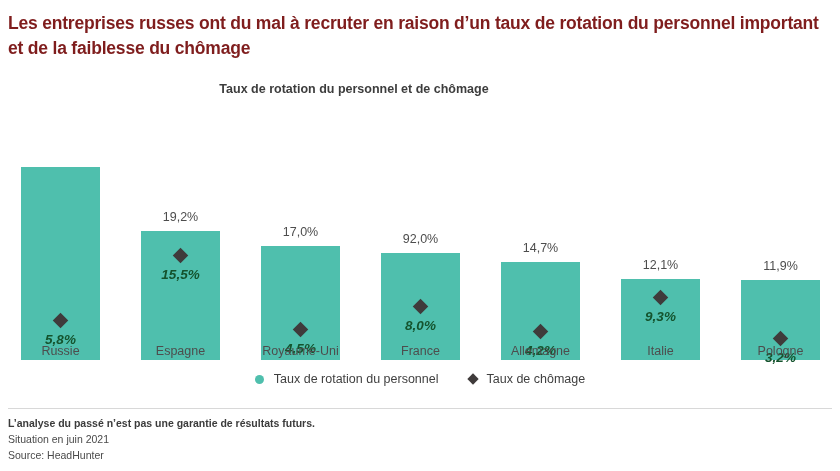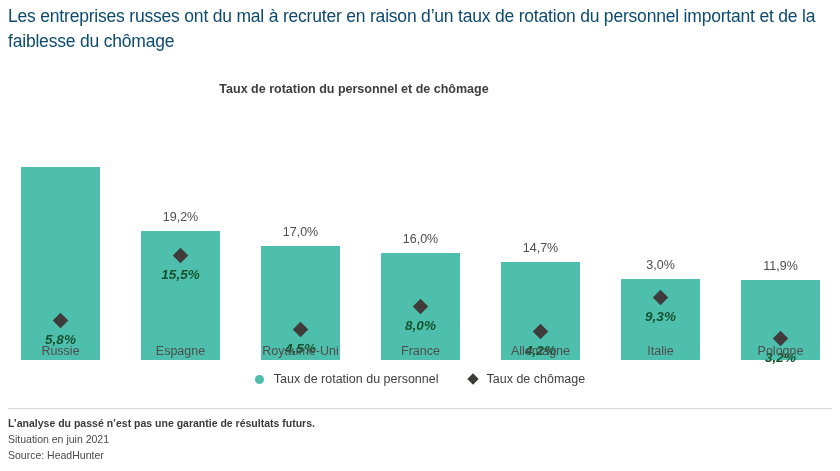--- a/index.html
+++ b/index.html
@@ -13,27 +13,27 @@
     position: relative;
     font-family: "Liberation Sans", sans-serif;
     color: #3f3f3f;
     overflow: hidden;
   }
 
   
   .title {
     position: absolute;
     left: 8px;
-    top: 4px;
+    top: 11px;
     width: 824px;
     font-size: 17.5px;
-    font-weight: normal;
+    font-weight: bold;
     line-height: 25px;
     letter-spacing: -0.2px;
-    color: #0c4a6e;
+    color: #7f1d1d;
   }
 
   
   .subtitle {
     position: absolute;
     left: 0;
     top: 82px;
     width: 708px;
     text-align: center;
     font-size: 12.5px;
@@ -194,37 +194,37 @@
 
   <div class="bar-group" style="left:261px;">
     <div class="bar-top-label" style="bottom:121px;">17,0%</div>
     <div class="bar" style="height:114px;"></div>
     <div class="marker" style="bottom:25px;"></div>
     <div class="marker-label" style="bottom:4px;margin-top:8px;">4,5%</div>
     <div class="cat-label">Royaume-Uni</div>
   </div>
 
   <div class="bar-group" style="left:381px;">
-    <div class="bar-top-label" style="bottom:114px;">16,0%</div>
+    <div class="bar-top-label" style="bottom:114px;">92,0%</div>
     <div class="bar" style="height:107px;"></div>
     <div class="marker" style="bottom:48px;"></div>
     <div class="marker-label" style="bottom:27px;">8,0%</div>
     <div class="cat-label">France</div>
   </div>
 
   <div class="bar-group" style="left:501px;">
     <div class="bar-top-label" style="bottom:105px;">14,7%</div>
     <div class="bar" style="height:98px;"></div>
     <div class="marker" style="bottom:23px;"></div>
     <div class="marker-label" style="bottom:2px;">4,2%</div>
     <div class="cat-label">Allemagne</div>
   </div>
 
   <div class="bar-group" style="left:621px;">
-    <div class="bar-top-label" style="bottom:88px;">3,0%</div>
+    <div class="bar-top-label" style="bottom:88px;">12,1%</div>
     <div class="bar" style="height:81px;"></div>
     <div class="marker" style="bottom:57px;"></div>
     <div class="marker-label" style="bottom:36px;">9,3%</div>
     <div class="cat-label">Italie</div>
   </div>
 
   <div class="bar-group" style="left:741px;">
     <div class="bar-top-label" style="bottom:87px;">11,9%</div>
     <div class="bar" style="height:80px;"></div>
     <div class="marker" style="bottom:16px;"></div>

